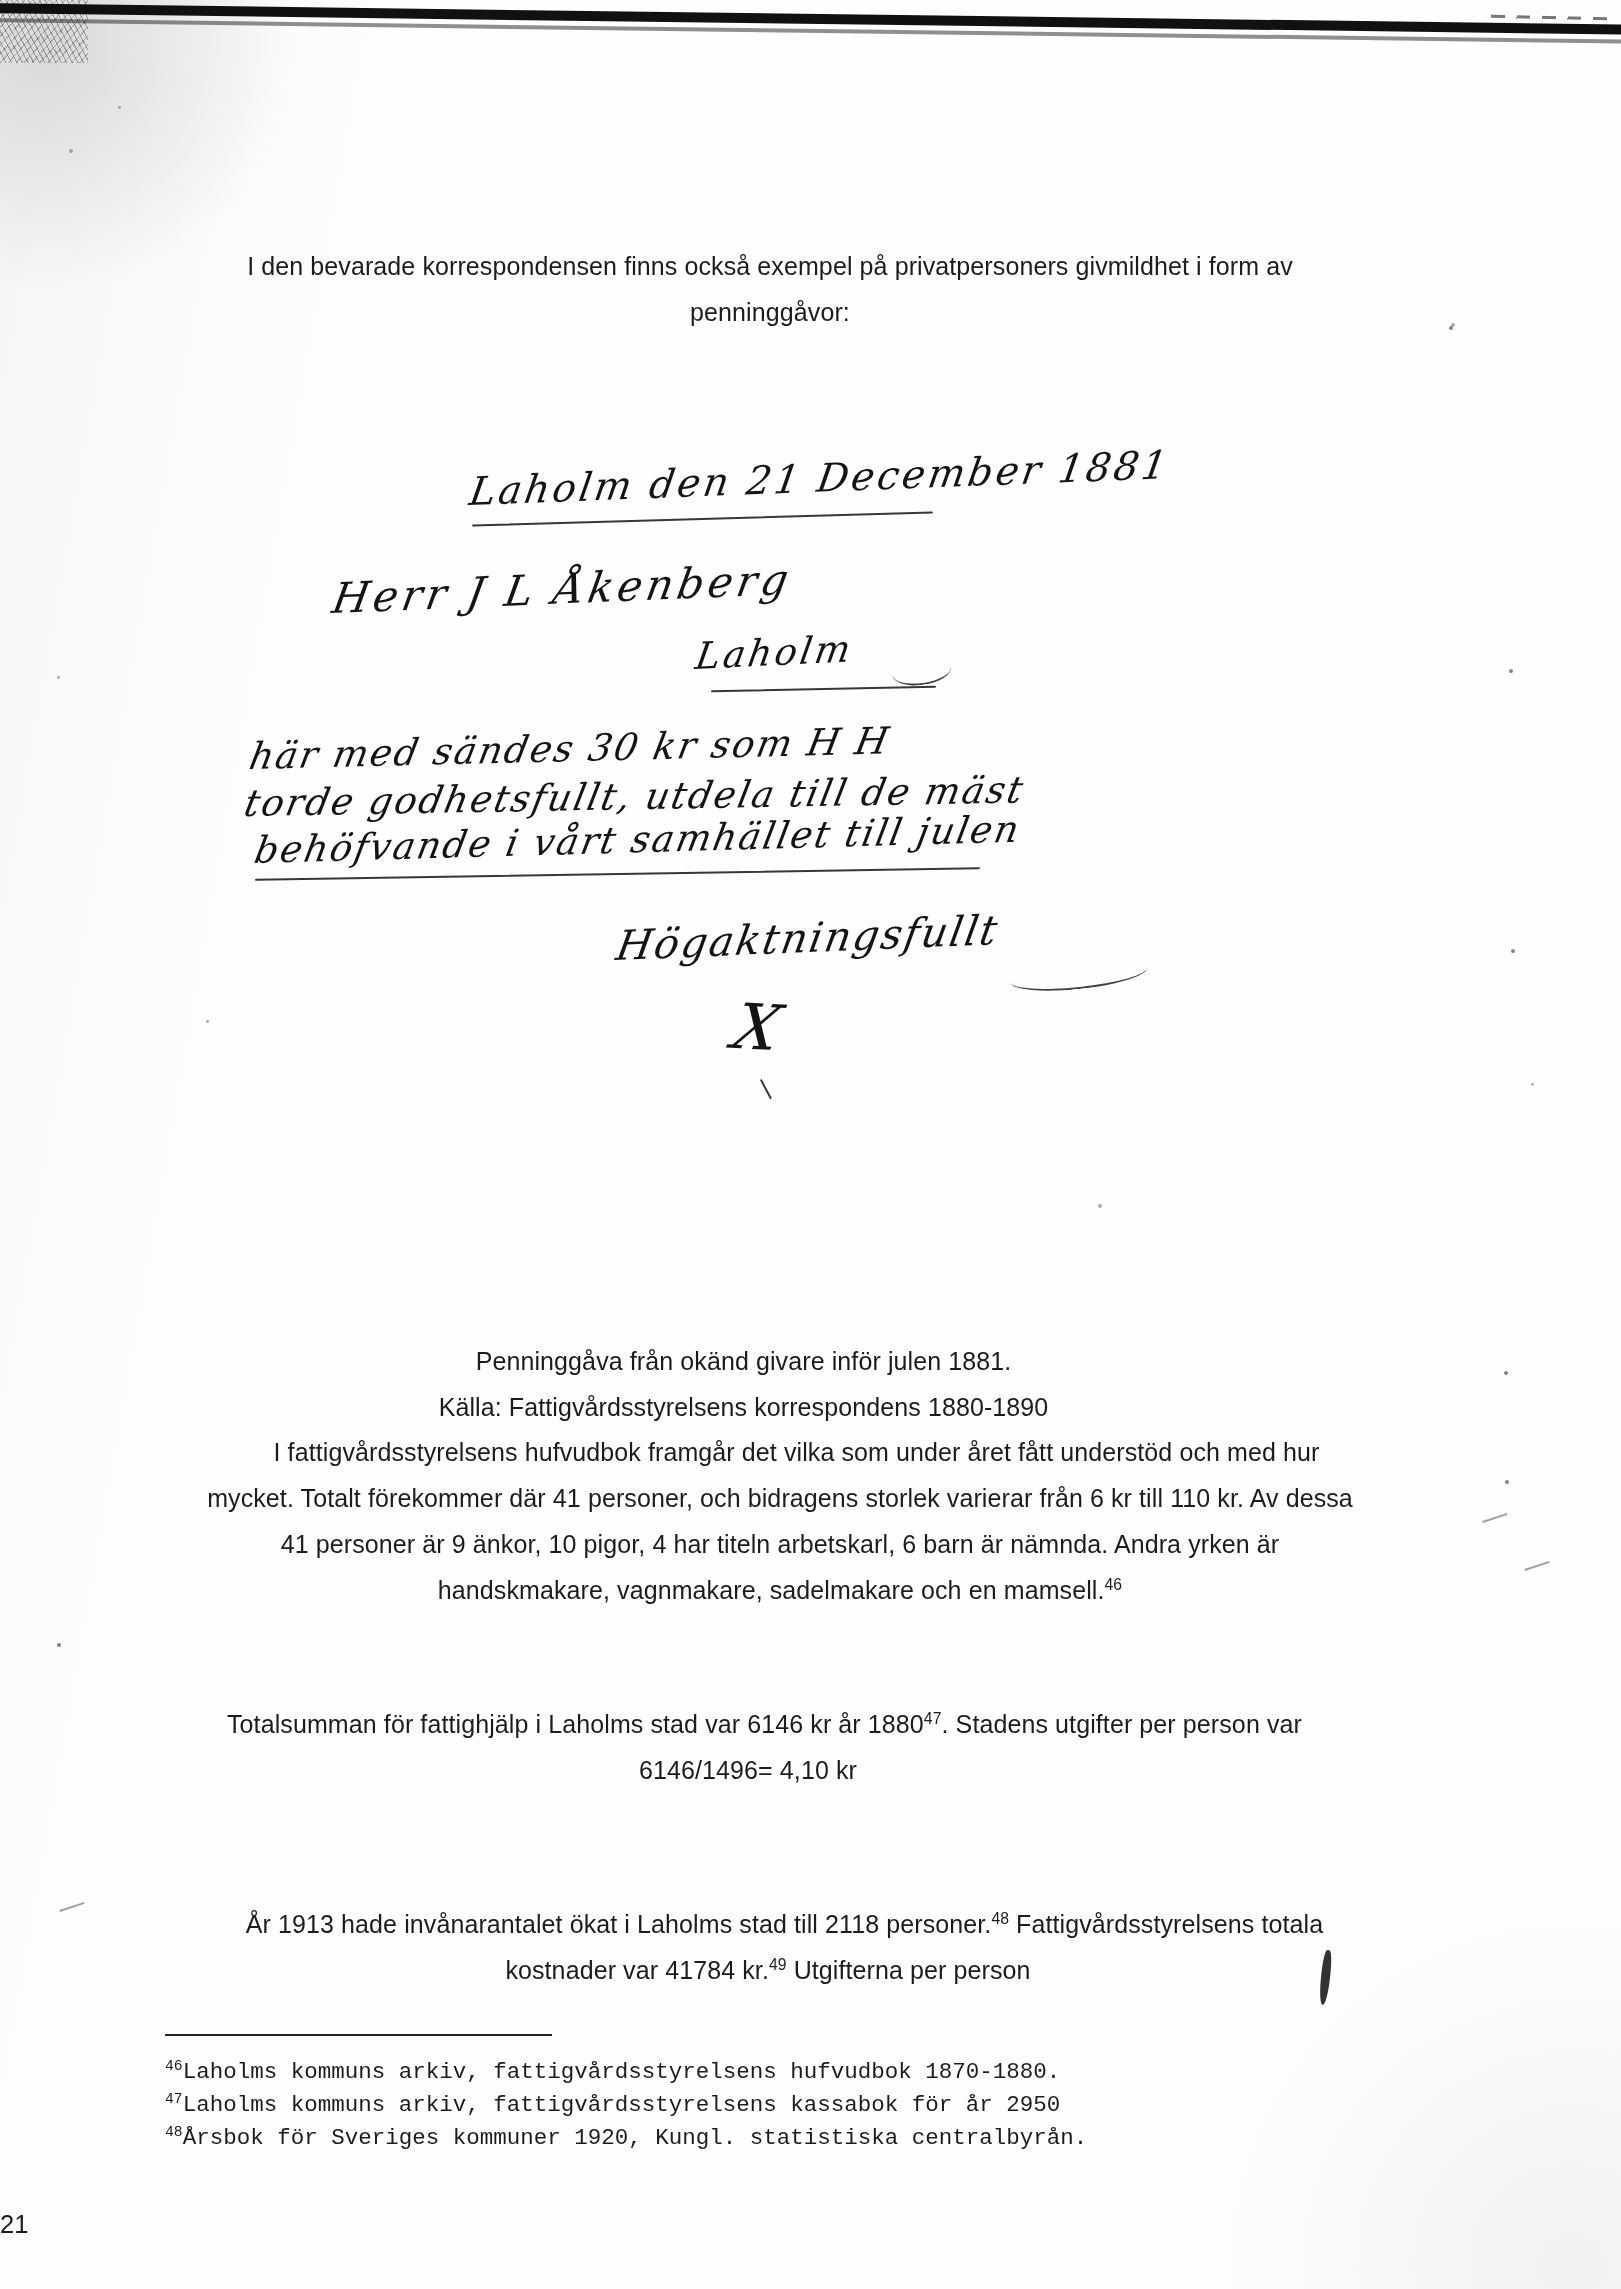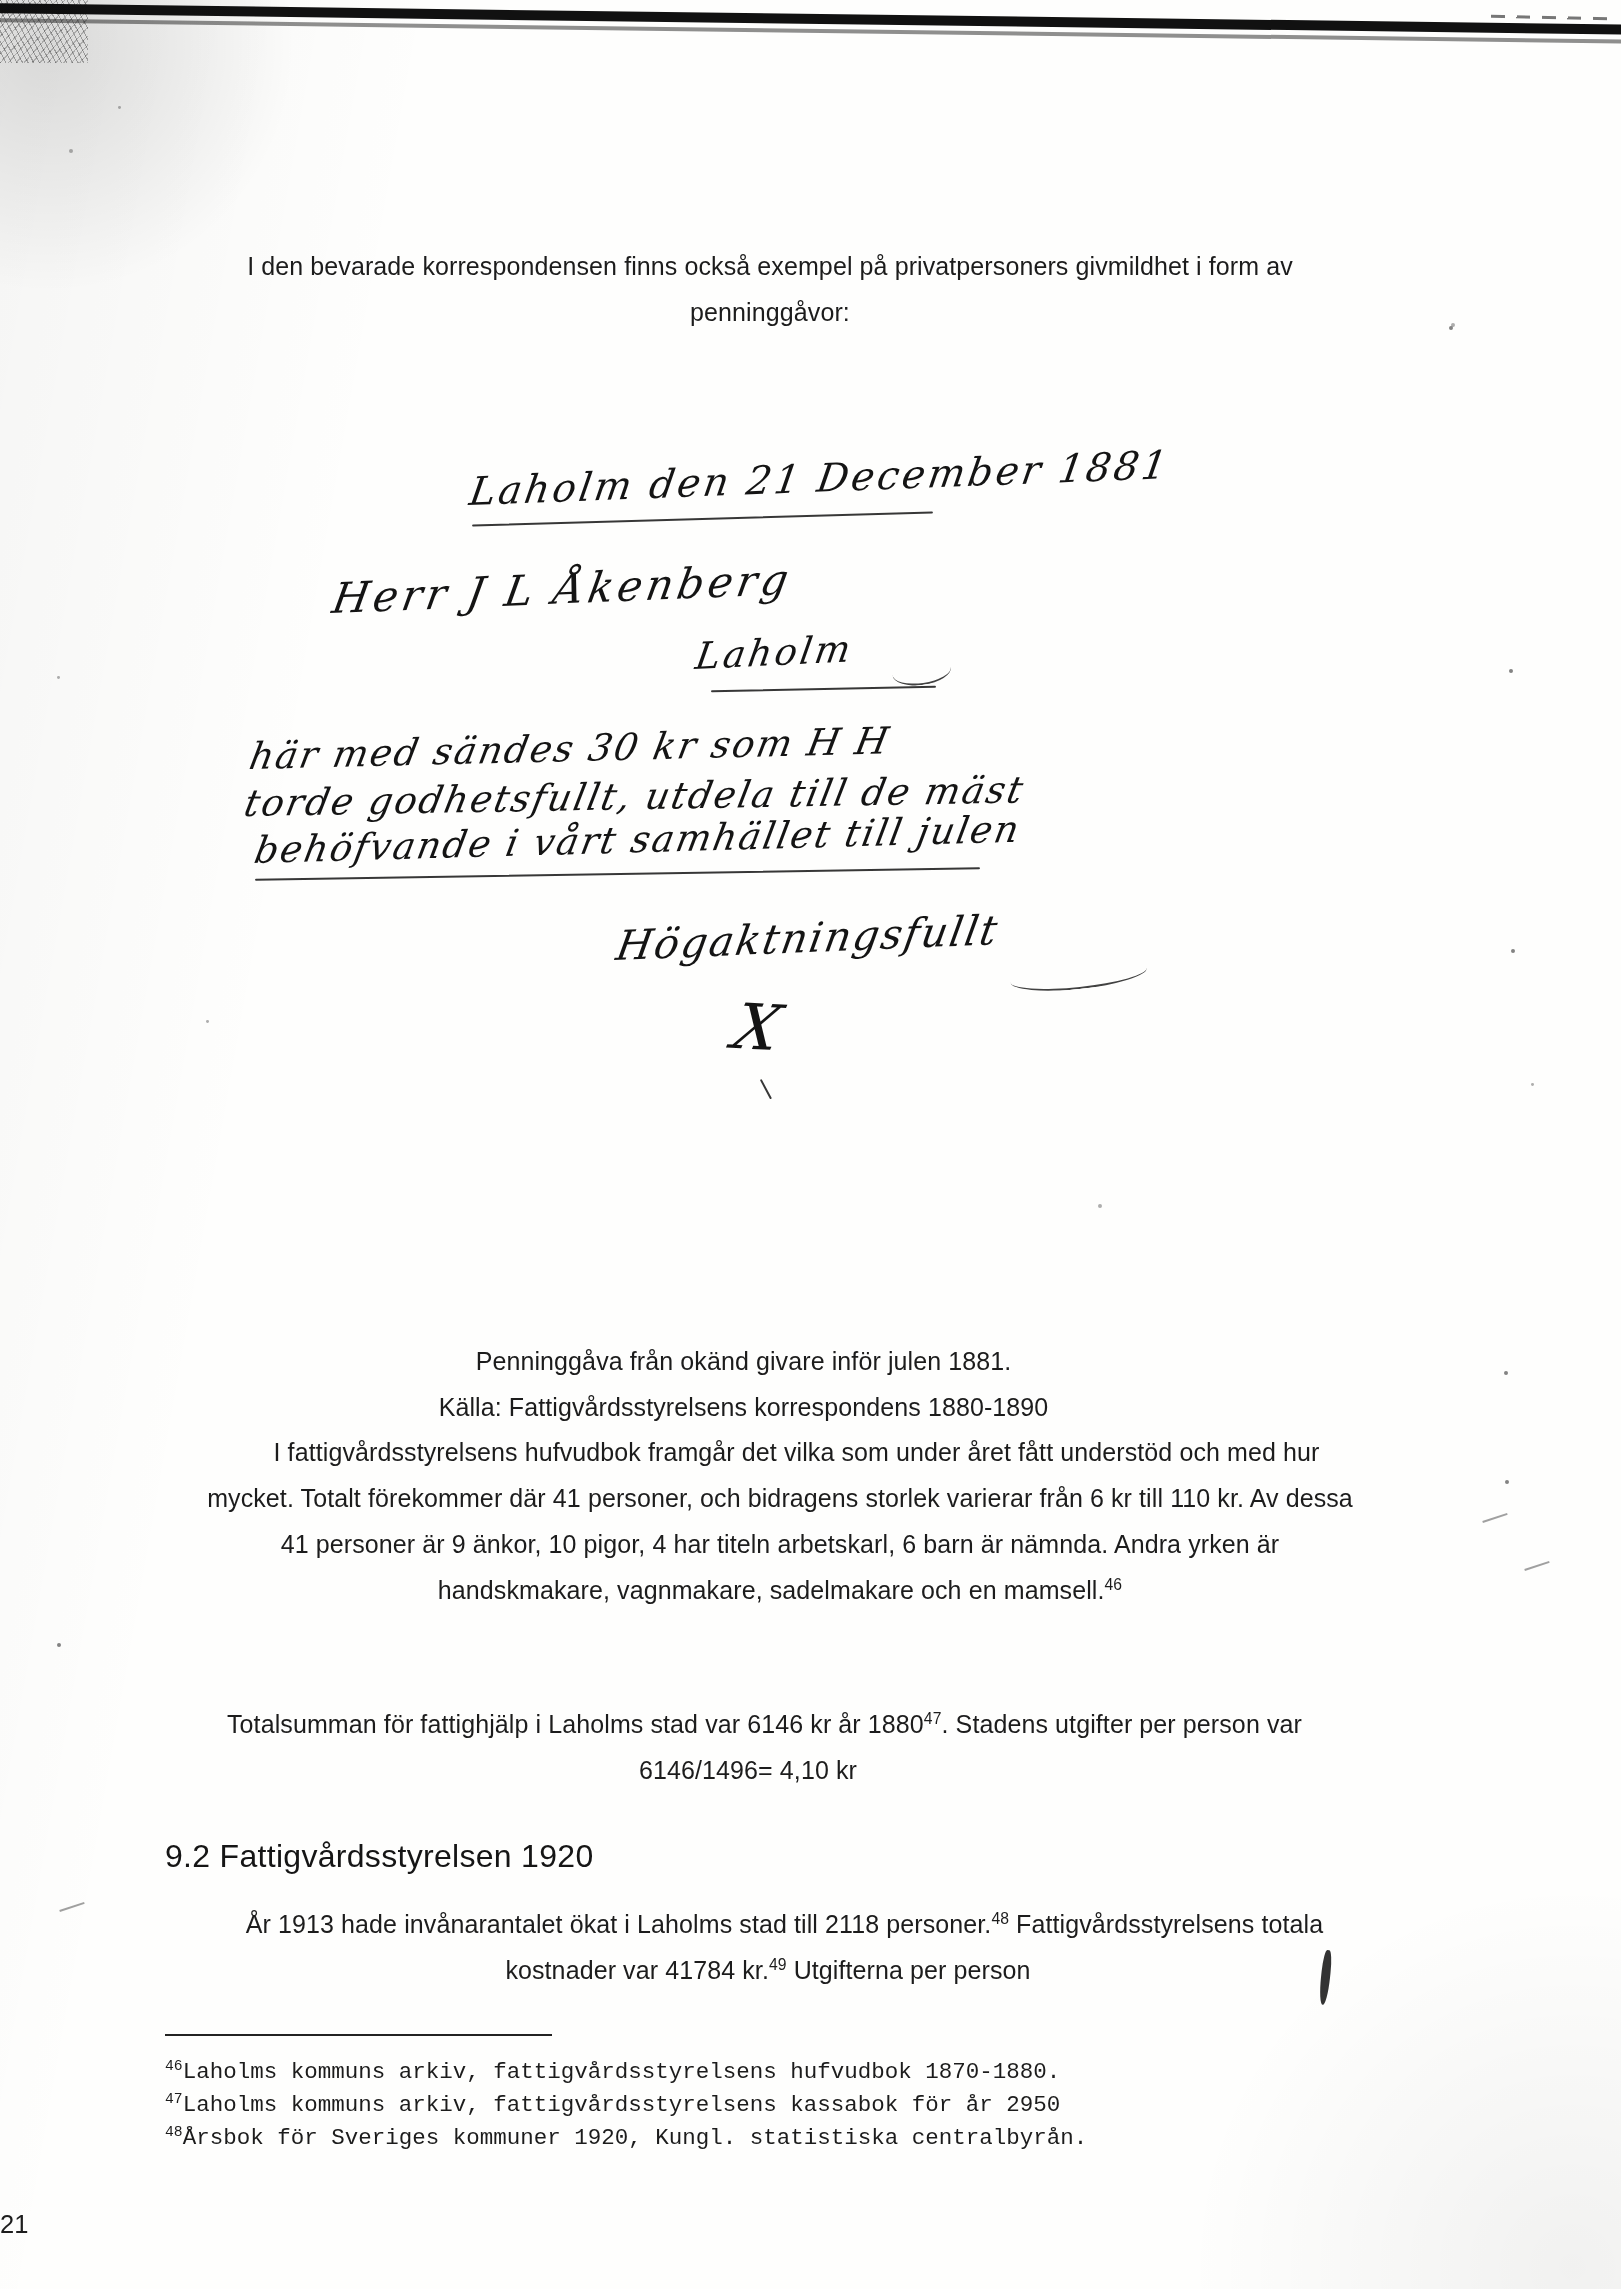--- a/index.html
+++ b/index.html
@@ -263,21 +263,20 @@
     <div class="para" id="caption2">Källa: Fattigvårdsstyrelsens korrespondens 1880-1890</div>
 
     <div class="para indent" id="body1">
       <span>I fattigvårdsstyrelsens hufvudbok framgår det vilka som under året fått understöd och med hur mycket. Totalt förekommer där 41 personer, och bidragens storlek varierar från 6 kr till 110 kr. Av dessa 41 personer är 9 änkor, 10 pigor, 4 har titeln arbetskarl, 6 barn är nämnda. Andra yrken är handskmakare, vagnmakare, sadelmakare och en mamsell.</span><sup>46</sup>
     </div>
 
     <div class="para indent" id="body2">
       <span>Totalsumman för fattighjälp i Laholms stad var 6146 kr år 1880</span><sup>47</sup><span>. Stadens utgifter per person var 6146/1496= 4,10 kr</span>
     </div>
 
-    <div id="sect-head">9.2 Fattigvårdsstyrelsen 1920</div>
 
     <div class="para indent" id="body3">
       <span>År 1913 hade invånarantalet ökat i Laholms stad till 2118 personer.</span><sup>48</sup><span> Fattigvårdsstyrelsens totala kostnader var 41784 kr.</span><sup>49</sup><span> Utgifterna per person</span>
     </div>
 
     <div class="blot"></div>
 
     <div class="fn-rule"></div>
 
     <div class="footnotes">

